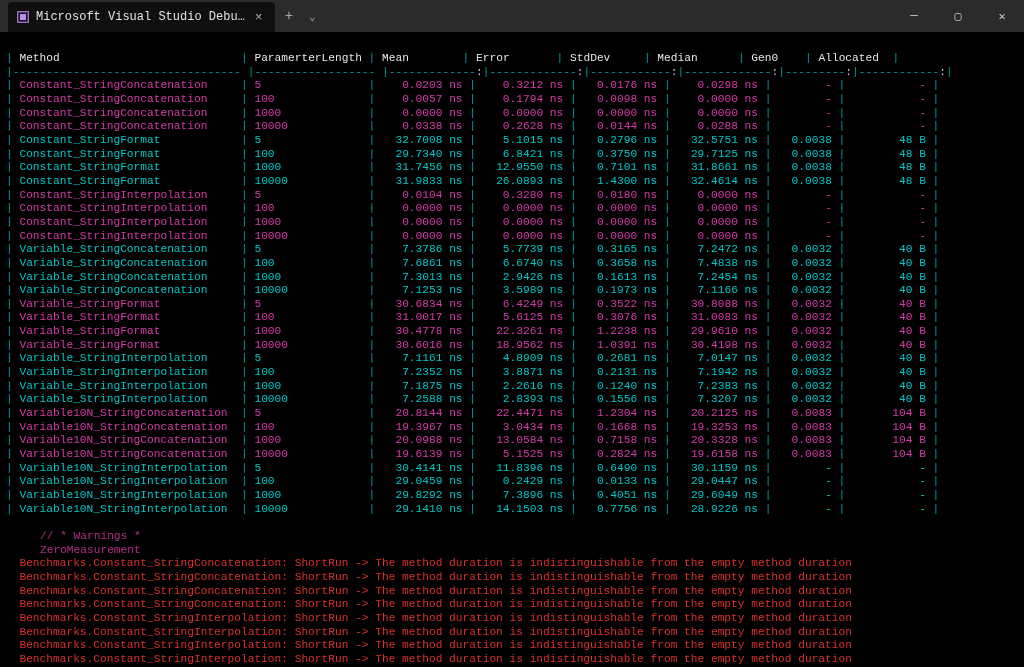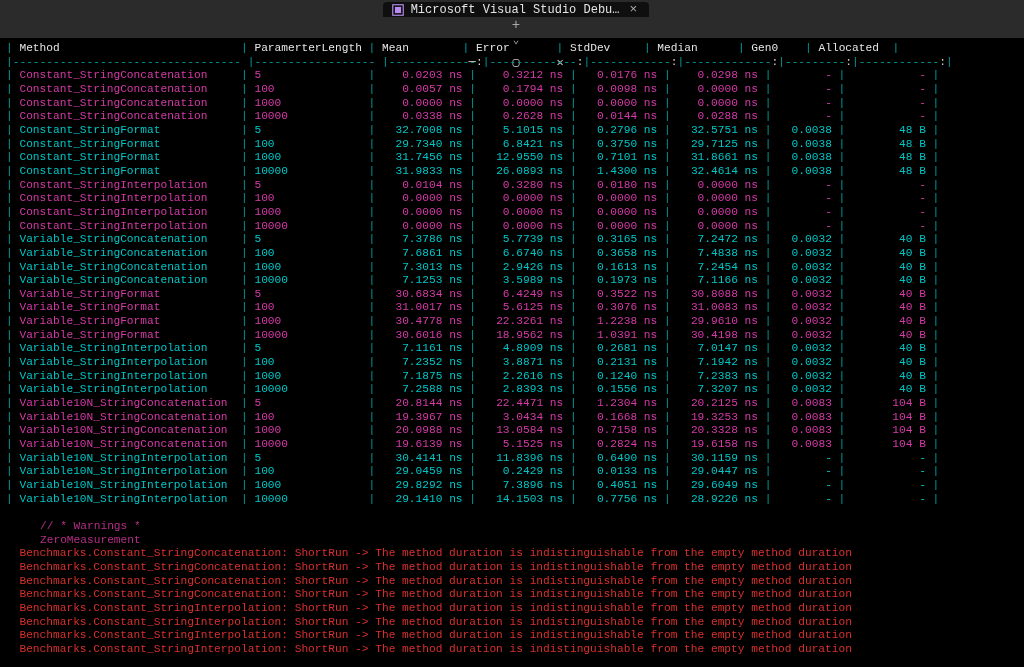--- a/index.html
+++ b/index.html
@@ -6,27 +6,26 @@
   body {
     background: #1a1a1a;
     font-family: Consolas, 'Courier New', monospace;
     font-size: 11.5px;
     color: #ccc;
     overflow: hidden;
     width: 1024px;
     height: 667px;
   }
   .titlebar {
-    height: 38px;
+    height: 32px;
     background: #2b2b2b;
     display: flex;
     align-items: center;
     padding: 0 0 0 8px;
     color: #ccc;
-    flex-direction: column;
   }
   .tab {
     display: flex;
     align-items: center;
     background: #0f0f0f;
     height: 30px;
     padding: 0 8px 0 8px;
     margin-top: 2px;
     border-radius: 4px 4px 0 0;
     gap: 6px;
@@ -41,21 +40,21 @@
   .tab-title { font-size: 12px; color:#e4e4e4; }
   .tab-close { color:#aaa; font-size:13px; padding:0 4px; }
   .tab-plus { color:#aaa; padding:0 10px; font-size:14px; }
   .tab-chevron { color:#aaa; font-size:11px; padding:0 6px; }
   .spacer { flex:1; }
   .win-controls { display:flex; gap:0; }
   .win-btn { width:44px; height:32px; display:flex; align-items:center; justify-content:center; color:#ccc; font-size:12px;}
   .console {
     background: #000;
     height: calc(667px - 32px);
-    padding: 4px 0 0 6px;
+    padding: 20px 0 0 6px;
     overflow:hidden;
     line-height: 1.22;
     white-space: pre;
     font-size: 11.2px;
   }
   .hdr { color:#e6e6e6; }
   .pipe { color:#009a9a; }
   .dash { color:#009a9a; }
   .cyan { color:#00c6c6; }
   .mag  { color:#d63aa8; }

